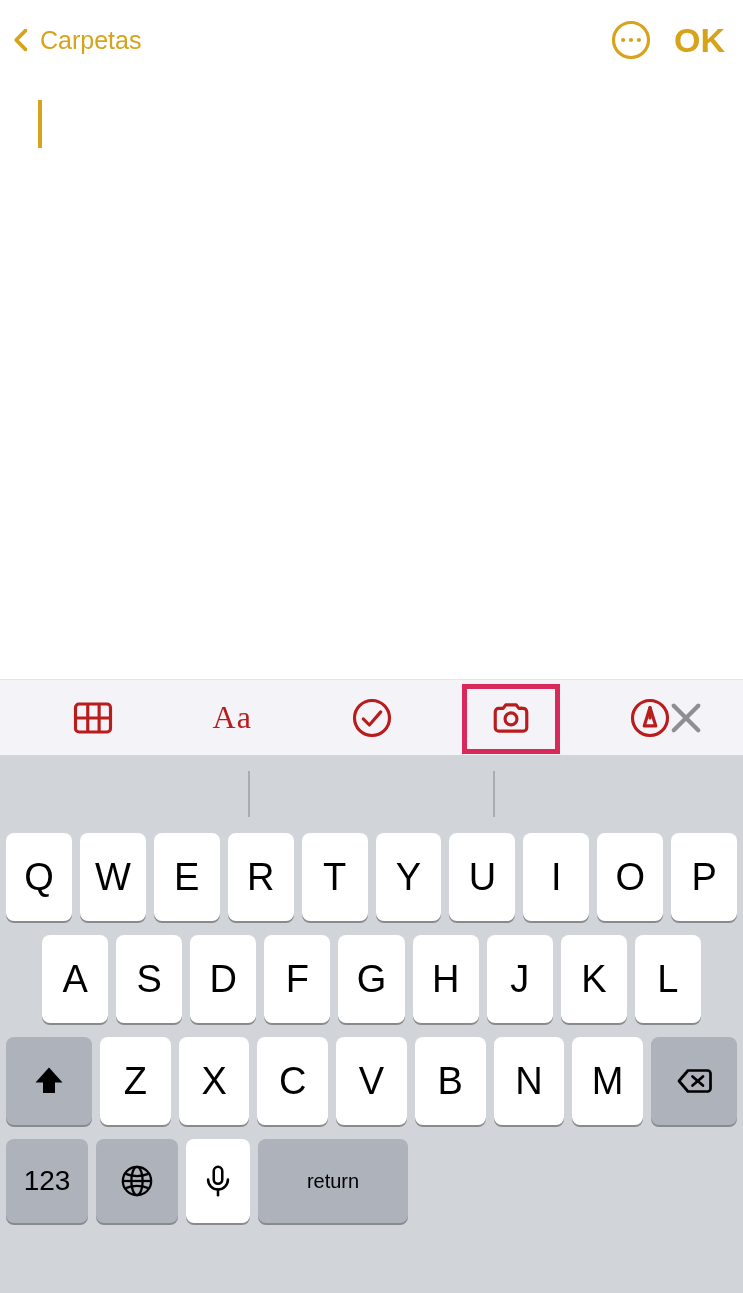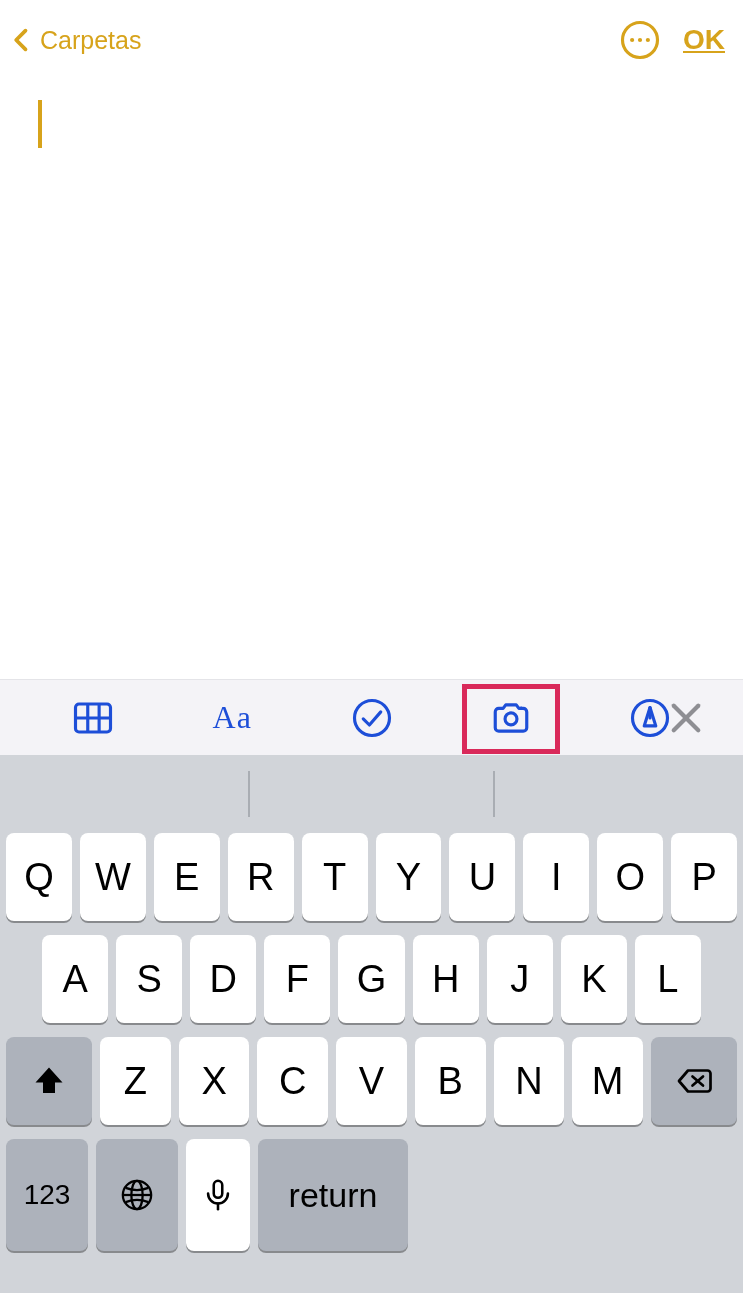--- a/index.html
+++ b/index.html
@@ -11,21 +11,21 @@
       height: 80px;
       display: flex;
       align-items: center;
       padding: 0 18px 0 8px;
       background:#fff;
     }
     .nav-left { display:flex; align-items:center; color:var(--accent); font-size:25px; font-weight:400; cursor:pointer;}
     .nav-left .chev { width:28px; height:28px; margin-right:4px;}
     .nav-spacer{flex:1;}
     .nav-more{ width:42px;height:42px; color:var(--accent); margin-right:22px; cursor:pointer;}
-    .nav-ok{ color:var(--accent); font-size:28px; font-weight:700; cursor:pointer;text-decoration:underline;}
+    .nav-ok{ color:var(--accent); font-size:34px; font-weight:700; cursor:pointer;}
 
     
     .note-area{
       position:relative;
       height: calc(1293px - 80px - 76px - 538px); 
       padding: 20px 38px;
       background:#fff;
     }
     .cursor{
       width:4px;height:48px;background:var(--accent);
@@ -37,21 +37,21 @@
     .toolbar{
       height:76px;
       background:#f4f3f7;
       border-top:1px solid #e4e4e8;
       display:flex;
       align-items:center;
       justify-content:space-between;
       padding:0 72px;
       position:relative;
     }
-    .toolbar .tb-btn{width:42px;height:42px;color:#1d4ed8;display:flex;align-items:center;justify-content:center;cursor:pointer;}
+    .toolbar .tb-btn{width:42px;height:42px;color:#b91c1c;display:flex;align-items:center;justify-content:center;cursor:pointer;}
     .toolbar .tb-btn svg{width:100%;height:100%;}
     .aa-label{font-size:32px;font-family:Georgia,"Times New Roman",serif;letter-spacing:1px;}
     .toolbar .close-btn{position:absolute;right:36px;top:50%;transform:translateY(-50%);}
 
     .highlight-box{
       position:absolute;
       border:5px solid #d9295a;
       pointer-events:none;
     }
 
@@ -84,26 +84,26 @@
       font-size:38px;
       font-weight:400;
       cursor:pointer;
       user-select:none;
     }
     .row2{padding:0 36px;}
     .key.dark{background:var(--key-dark);}
     .key.shift svg,.key.backspace svg{width:36px;height:36px;}
     .key.wide{flex:0 0 86px;}
     .bottom-row{display:flex;gap:8px;margin-top:0;}
-    .bottom-row .key{height:112px;}
+    .bottom-row .key{height:84px;}
     .key.num{flex:0 0 82px;font-size:28px;}
     .key.globe{flex:0 0 82px;}
     .key.mic{flex:0 0 64px;}
     .key.space{flex:1;font-size:28px;}
-    .key.return{flex:0 0 150px;font-size:34px;}
+    .key.return{flex:0 0 150px;font-size:20px;}
     .key.globe svg,.key.mic svg{width:34px;height:34px;}
   </style>
 </head>
 <body>
 
 <div class="nav">
   <div class="nav-left">
     <svg class="chev" viewBox="0 0 24 24" fill="none" stroke="currentColor" stroke-width="3.2" stroke-linecap="round" stroke-linejoin="round">
         <polyline points="15 4 7 12 15 20"></polyline>
       </svg>

